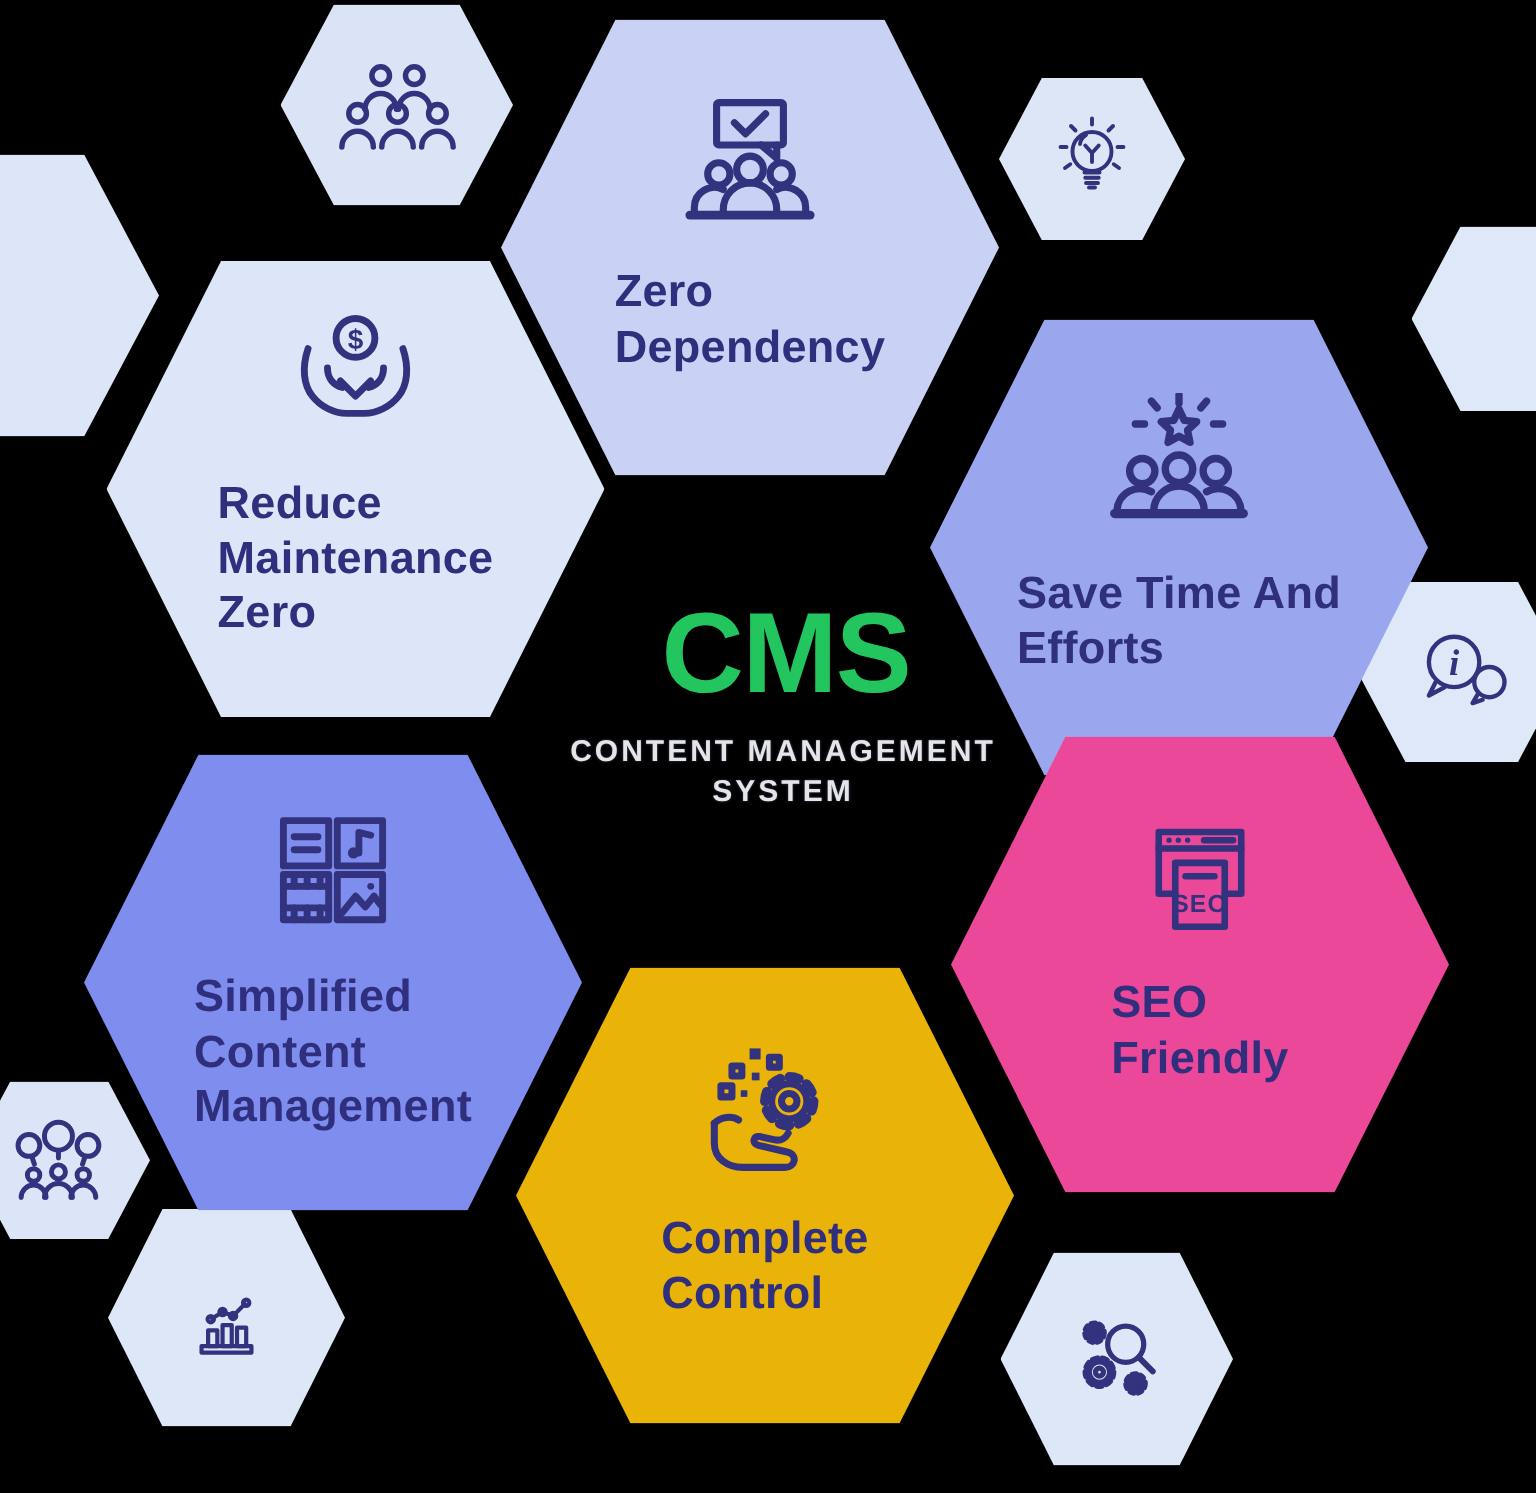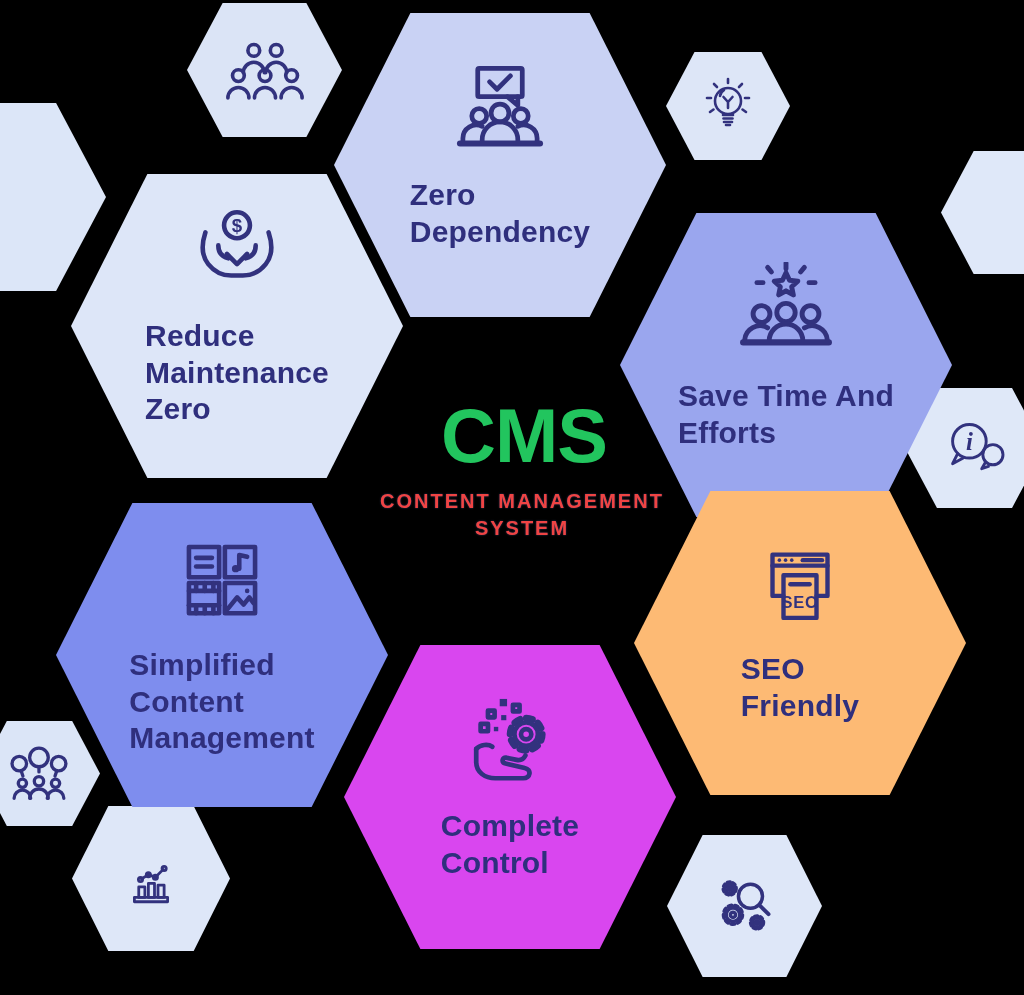--- a/index.html
+++ b/index.html
@@ -234,39 +234,39 @@
       <rect x="34" y="32" width="21" height="21"></rect>
       <path d="M36 50 l6.5 -8 4.5 5 4 -5 3 4"></path>
       <circle cx="49.5" cy="37.5" r="1.6" class="f"></circle>
     </svg>
     <div class="feature-label">Simplified
 Content
 Management</div>
   </div>
 </div>
 
-<div class="hex hex-main" id="hex-seo" style="background-color: #fdba74;">
+<div class="hex hex-main" id="hex-seo" style="background-color: #ec4899;">
   <div class="hex-content">
     <svg class="icon" width="88" height="88" viewBox="0 0 64 64">
       <path d="M20 37 H12 V7 h40 v30 h-8"></path>
       <line x1="12" y1="15" x2="52" y2="15"></line>
       <circle cx="17" cy="11" r="1.3" class="f"></circle>
         <circle cx="21.5" cy="11" r="1.3" class="f"></circle>
         <circle cx="26" cy="11" r="1.3" class="f"></circle>
       <line x1="34" y1="11" x2="48" y2="11"></line>
       <rect x="20" y="22" width="24" height="31"></rect>
       <line x1="25" y1="28.5" x2="39" y2="28.5"></line>
       <text x="32" y="46" class="f" font-size="12" font-weight="800" letter-spacing="0.5" text-anchor="middle">SEO</text>
     </svg>
     <div class="feature-label">SEO
 Friendly</div>
   </div>
 </div>
 
-<div class="hex hex-main" id="hex-complete" style="background-color: #d946ef;">
+<div class="hex hex-main" id="hex-complete" style="background-color: #eab308;">
   <div class="hex-content">
     <svg class="icon" width="98" height="94" viewBox="0 0 64 64">
       <rect x="25" y="2" width="5" height="5" class="f"></rect>
       <rect x="34" y="6" width="4.5" height="4.5"></rect>
       <rect x="17" y="10" width="4.5" height="4.5"></rect>
       <rect x="26" y="13" width="3.5" height="3.5" class="f"></rect>
       <rect x="12" y="19" width="5" height="5"></rect>
       <rect x="21" y="21" width="3" height="3" class="f"></rect>
       <circle cx="43" cy="26" r="11" stroke-width="4.5" stroke-dasharray="4.3 4.3"></circle>
       <circle cx="43" cy="26" r="8"></circle>
@@ -274,15 +274,15 @@
       <path d="M9 36 v9 c0 7 6 11 13 11 h19 c5 0 6 -6 1 -7 l-13 -3 c-3 -.7 -2.5 -4.5 .5 -4 l7 1.5 c3 .6 5 -1 6 -3"></path>
       <path d="M9 36 c3 -3 8 -3.5 11 -1.5"></path>
     </svg>
     <div class="feature-label">Complete
 Control</div>
   </div>
 </div>
 
 <div class="center-block">
   <div class="cms-title" style="color: #22c55e; padding-left: 24px;">CMS</div>
-  <div class="cms-subtitle" style="color: #ef4444; margin-left: 20px;">CONTENT MANAGEMENT
+  <div class="cms-subtitle" style="color: #e5e5e5; margin-left: 20px;">CONTENT MANAGEMENT
 SYSTEM</div>
 </div>
 
 </body></html>

